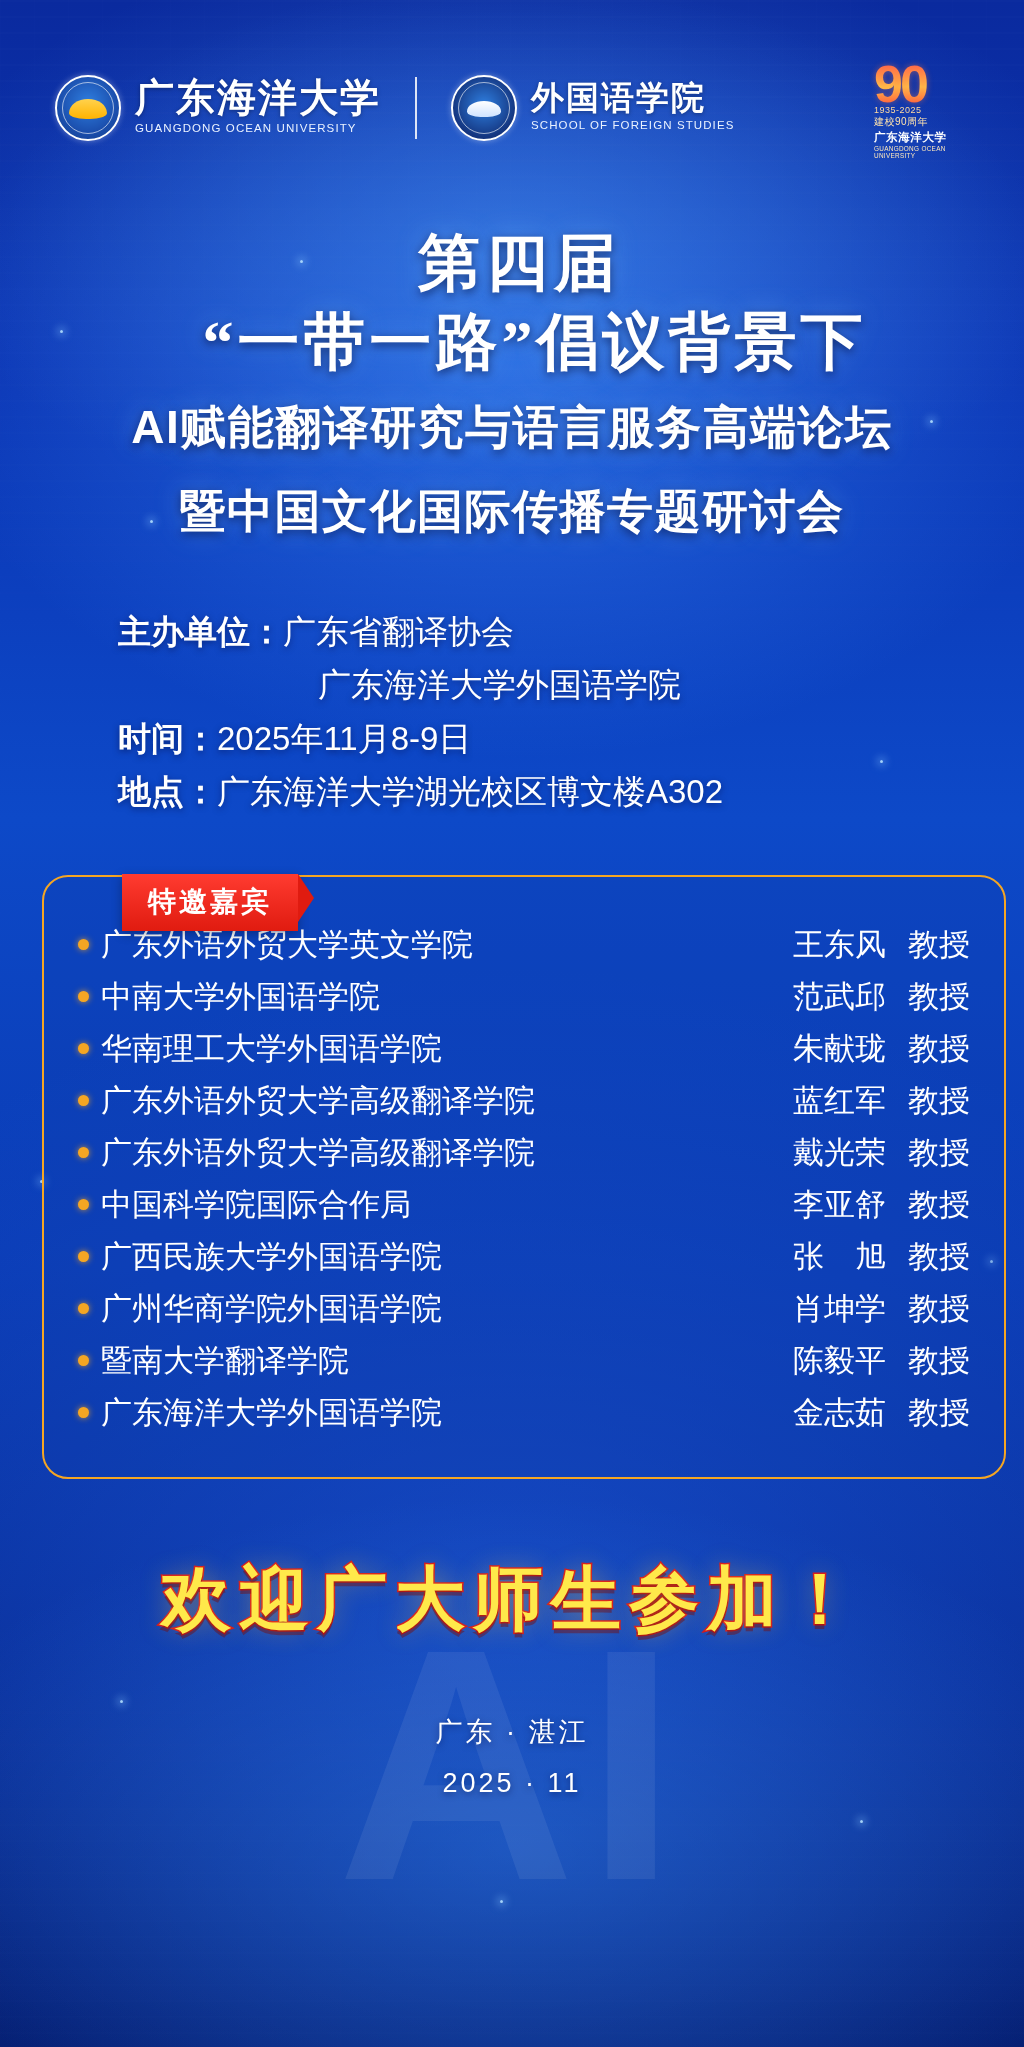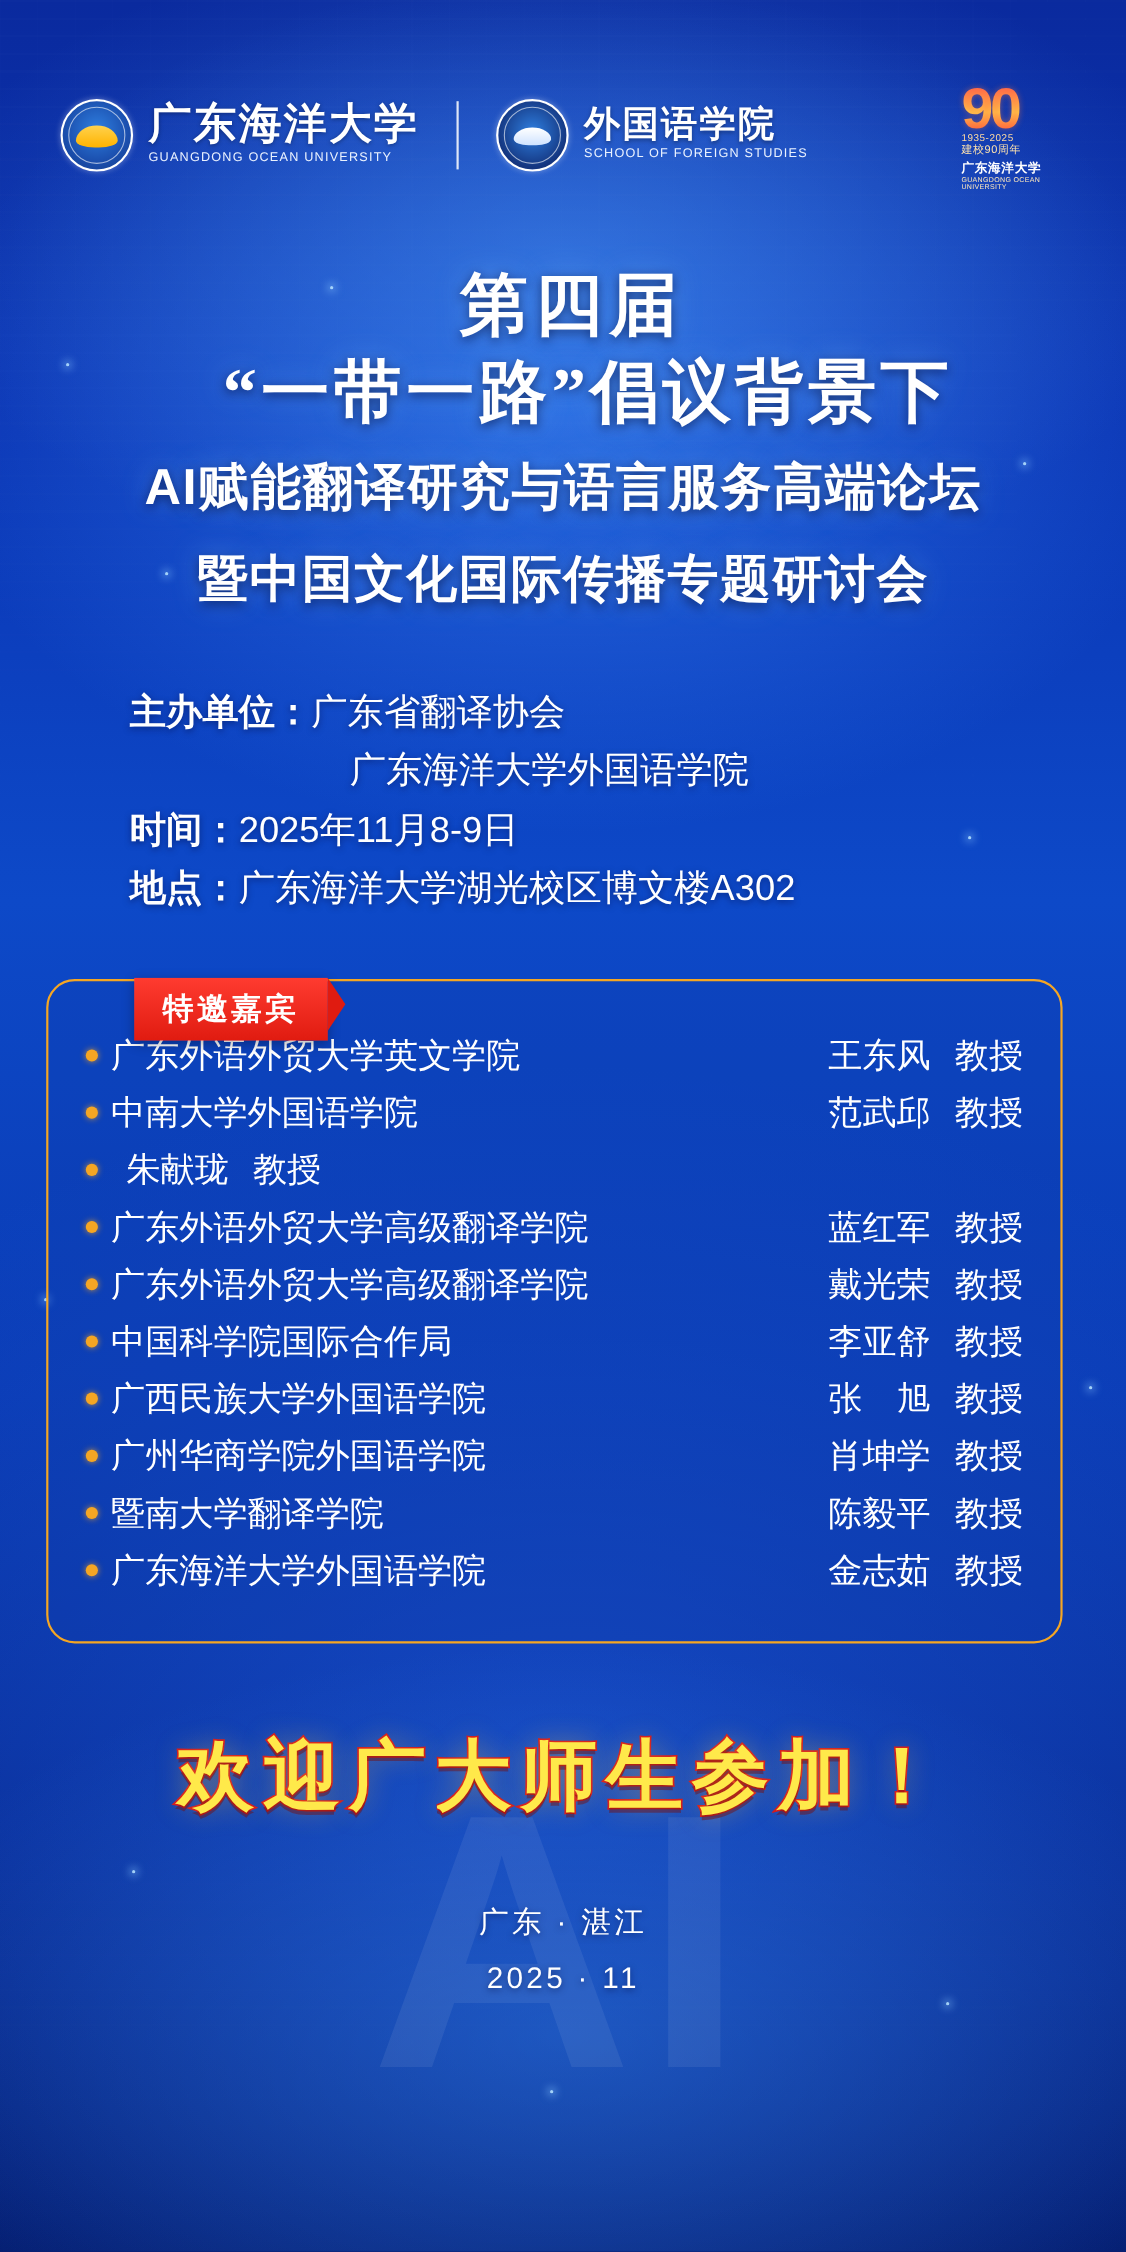--- a/index.html
+++ b/index.html
@@ -62,21 +62,21 @@
     width: 3px; height: 3px; border-radius: 50%;
     background: rgba(180,225,255,0.9);
     box-shadow: 0 0 8px 2px rgba(140,200,255,0.7);
   }
 
   
   .header {
     position: relative;
     display: flex;
     align-items: center;
-    padding: 75px 46px 0 55px;
+    padding: 60px 46px 0 55px;
     gap: 12px;
   }
   .logo-block {
     display: flex;
     align-items: center;
     gap: 14px;
   }
   .seal {
     width: 62px; height: 62px;
     border-radius: 50%;
@@ -217,21 +217,21 @@
     text-shadow: 0 2px 6px rgba(0,10,60,0.5);
   }
   .info .row { display: flex; align-items: baseline; }
   .info .lbl { font-weight: bold; white-space: nowrap; }
   .info .val { white-space: nowrap; }
   .info .row.indent { padding-left: 200px; }
 
   
   .guests-wrap {
     position: relative;
-    margin: 56px 58px 0 42px;
+    margin: 56px 18px 0 42px;
     border-radius: 13px;
   }
   .guest-tag {
     position: absolute;
     left: 80px;
     top: -1px;
     background: linear-gradient(180deg, #ff3b30 0%, #e01b10 100%);
     color: #ffffff;
     font-size: 28px;
     font-weight: bold;
@@ -394,20 +394,21 @@
             <span class="g-title">教授</span>
           </div>
           <div class="guest-row">
             <span class="bullet"></span>
             <span class="g-org">中南大学外国语学院</span>
             <span class="g-name">范武邱</span>
             <span class="g-title">教授</span>
           </div>
           <div class="guest-row">
             <span class="bullet"></span>
+            <span class="g-org">华南理工大学外国语学院</span>
             <span class="g-name">朱献珑</span>
             <span class="g-title">教授</span>
           </div>
           <div class="guest-row">
             <span class="bullet"></span>
             <span class="g-org">广东外语外贸大学高级翻译学院</span>
             <span class="g-name">蓝红军</span>
             <span class="g-title">教授</span>
           </div>
           <div class="guest-row">

